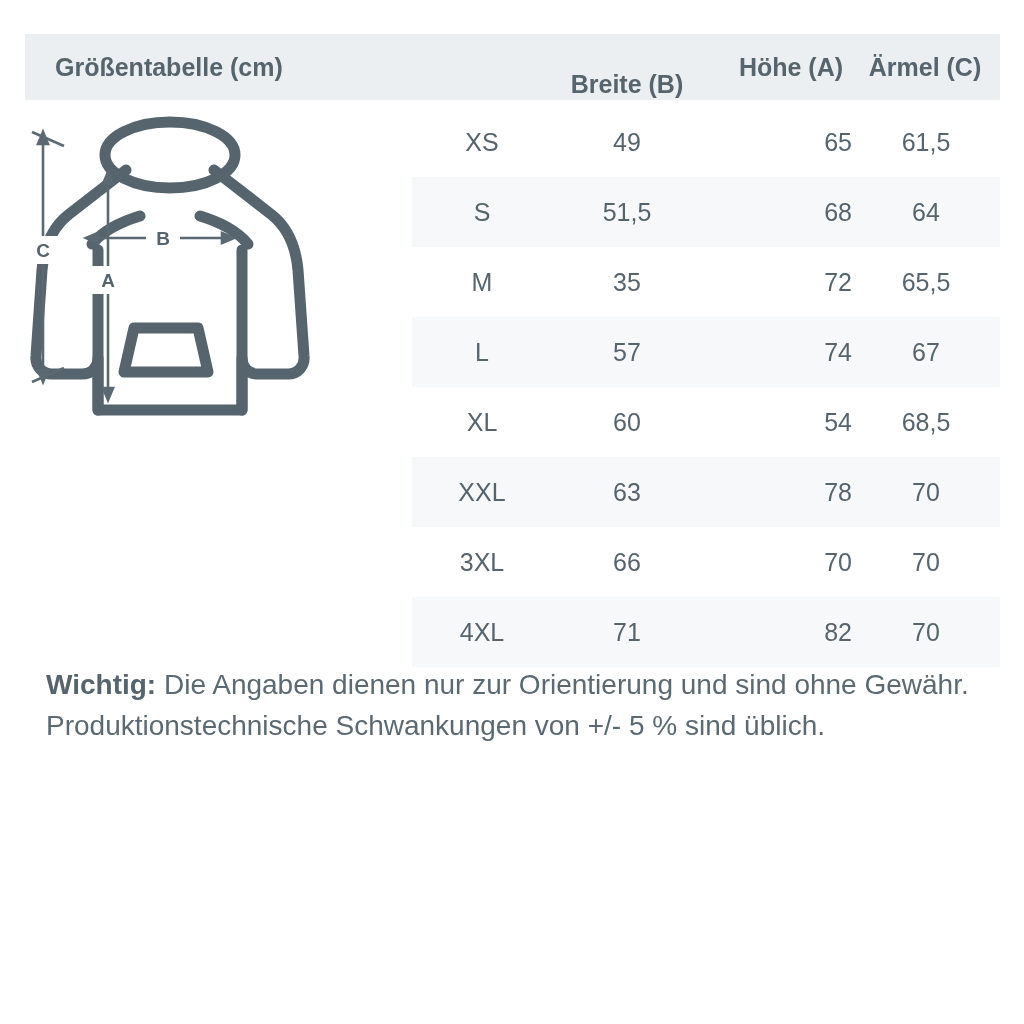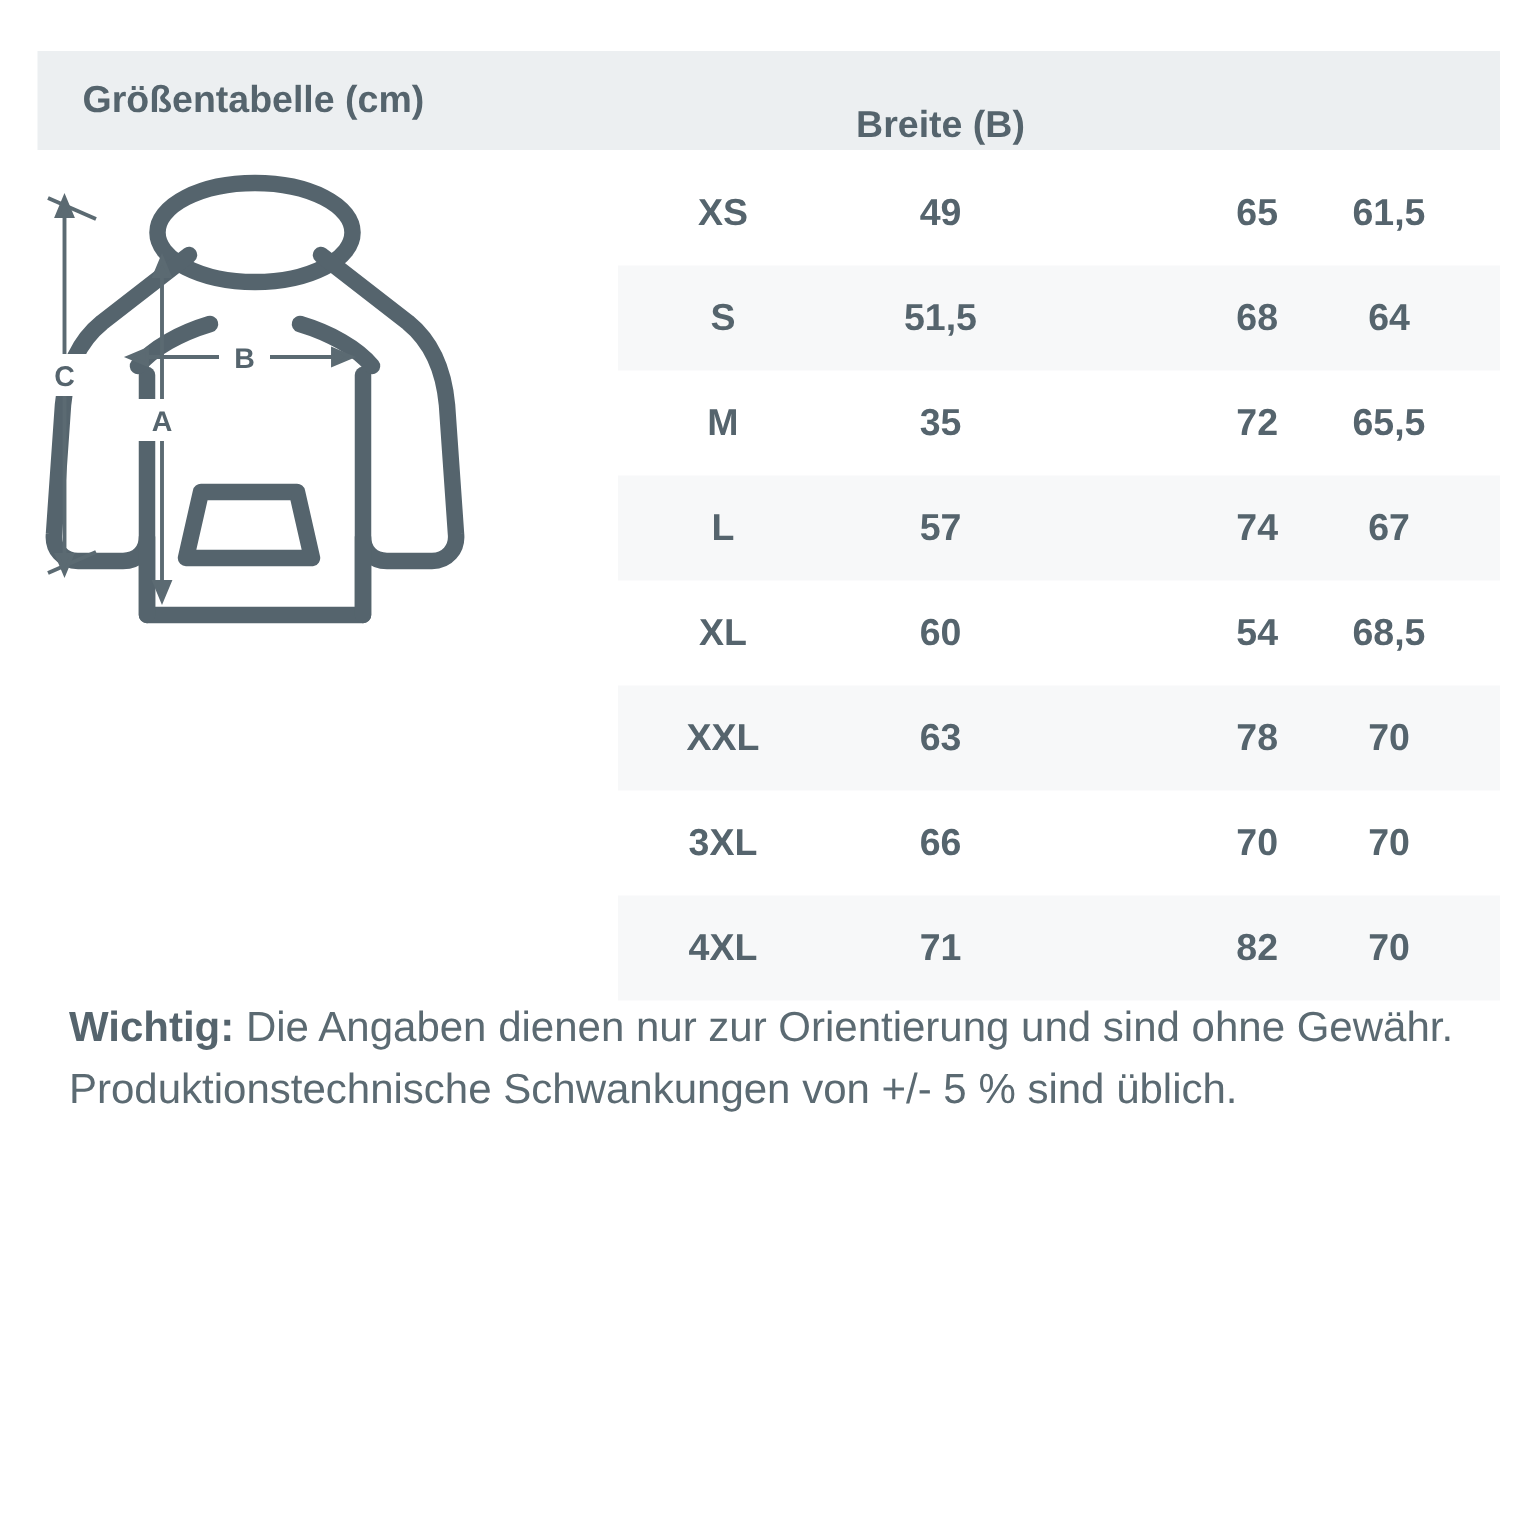--- a/index.html
+++ b/index.html
@@ -60,21 +60,20 @@
     position: absolute;
     left: 412px;
     top: 107px;
     width: 588px;
   }
   .row {
     display: flex;
     align-items: center;
     height: 70px;
     box-sizing: border-box;
-    font-weight: bold;
   }
   .row.alt {
     background: #f7f8f9;
   }
   .cell {
     font-size: 25px;
     color: #55646d;
     text-align: center;
     line-height: 1;
   }
@@ -108,20 +107,22 @@
   }
 </style>
 </head>
 <body>
 
 <div class="page">
 
   <div class="header-band">
     <div class="header-title">Größentabelle (cm)</div>
     <div class="header-col c1">Breite (B)</div>
+    <div class="header-col c2">Höhe (A)</div>
+    <div class="header-col c3">Ärmel (C)</div>
   </div>
 
   <div class="illu">
     <svg width="390" height="350" viewBox="0 0 390 350" xmlns="http://www.w3.org/2000/svg">
       <g fill="none" stroke="#55646d" stroke-width="11" stroke-linejoin="round" stroke-linecap="round">
 
         <ellipse cx="140" cy="45" rx="65" ry="33"></ellipse>
 
         <path d="M 96 60
                  L 38 105

